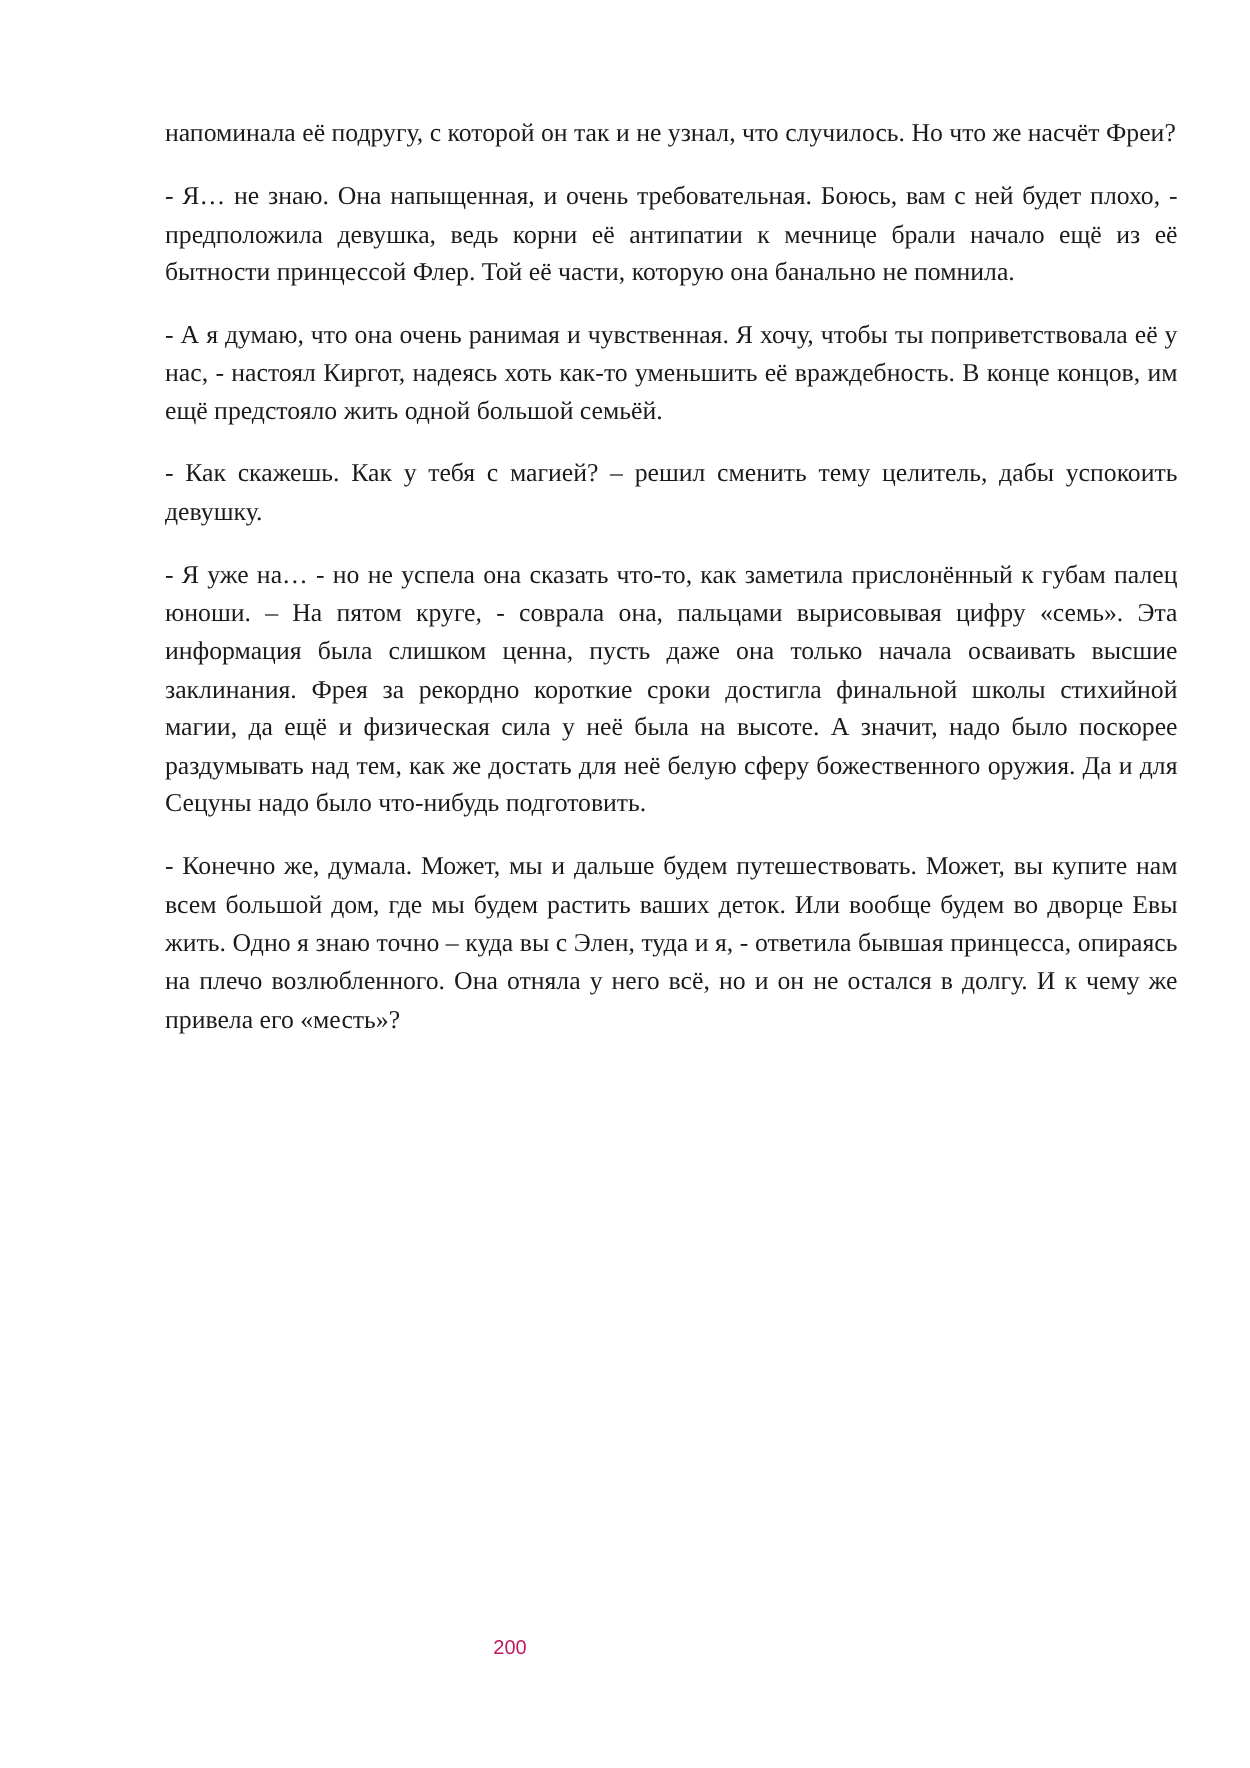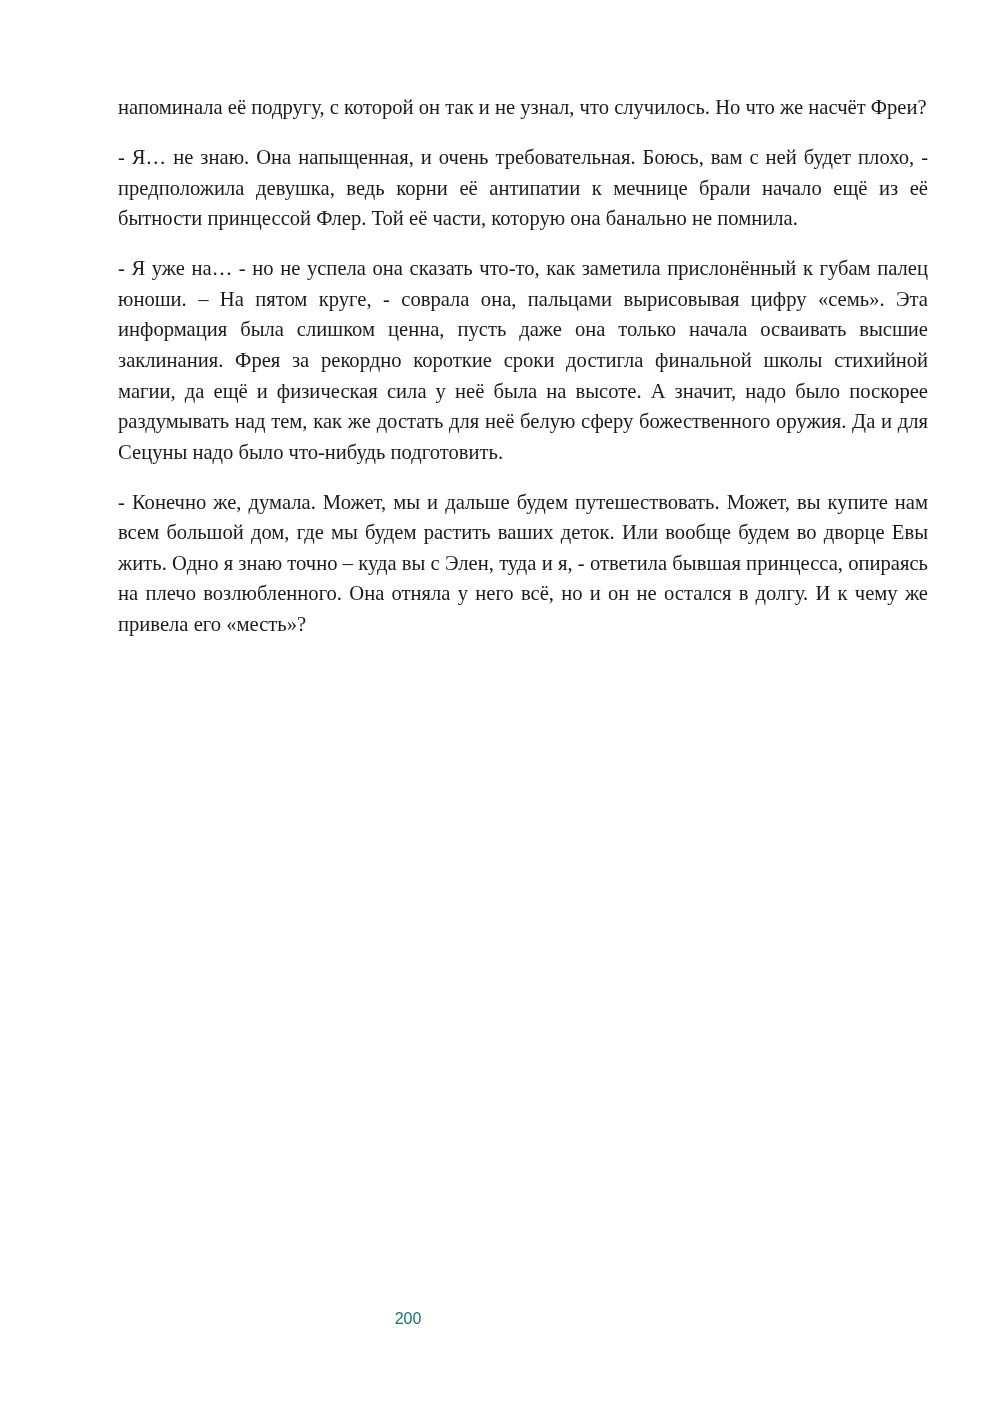--- a/index.html
+++ b/index.html
@@ -1,45 +1,47 @@
 <!DOCTYPE html>
 <html><head>
 <meta charset="utf-8">
 <style>
   html, body { margin: 0; padding: 0; background: #ffffff; }
   body { width: 1000px; height: 1414px; position: relative; overflow: hidden; }
   .page {
     position: absolute;
-    left: 118px;
+    left: 132px;
     top: 92px;
     width: 810px;
     font-family: "Liberation Serif", "DejaVu Serif", serif;
     font-size: 20.6px;
     line-height: 30.6px;
     color: #1a1a1a;
   }
   .para {
     margin: 0 0 19.4px 0;
     text-align: justify;
     text-align-last: left;
   }
   .page-number {
     position: absolute;
     top: 1310px;
     left: 0;
     width: 816px;
     text-align: center;
     font-family: "Liberation Sans", "DejaVu Sans", sans-serif;
     font-size: 16px;
-    color: #0f766e;
+    color: #be185d;
   }
 </style>
 </head>
 <body>
 
 <div class="page">
   <p class="para">напоминала её подругу, с которой он так и не узнал, что случилось. Но что же насчёт Фреи?</p>
   <p class="para">- Я… не знаю. Она напыщенная, и очень требовательная. Боюсь, вам с ней будет плохо, - предположила девушка, ведь корни её антипатии к мечнице брали начало ещё из её бытности принцессой Флер. Той её части, которую она банально не помнила.</p>
+  <p class="para">- А я думаю, что она очень ранимая и чувственная. Я хочу, чтобы ты поприветствовала её у нас, - настоял Киргот, надеясь хоть как-то уменьшить её враждебность. В конце концов, им ещё предстояло жить одной большой семьёй.</p>
+  <p class="para">- Как скажешь. Как у тебя с магией? – решил сменить тему целитель, дабы успокоить девушку.</p>
   <p class="para">- Я уже на… - но не успела она сказать что-то, как заметила прислонённый к губам палец юноши. – На пятом круге, - соврала она, пальцами вырисовывая цифру «семь». Эта информация была слишком ценна, пусть даже она только начала осваивать высшие заклинания. Фрея за рекордно короткие сроки достигла финальной школы стихийной магии, да ещё и физическая сила у неё была на высоте. А значит, надо было поскорее раздумывать над тем, как же достать для неё белую сферу божественного оружия. Да и для Сецуны надо было что-нибудь подготовить.</p>
   <p class="para">- Конечно же, думала. Может, мы и дальше будем путешествовать. Может, вы купите нам всем большой дом, где мы будем растить ваших деток. Или вообще будем во дворце Евы жить. Одно я знаю точно – куда вы с Элен, туда и я, - ответила бывшая принцесса, опираясь на плечо возлюбленного. Она отняла у него всё, но и он не остался в долгу. И к чему же привела его «месть»?</p>
 </div>
 
 <div class="page-number">200</div>
 
 </body></html>

